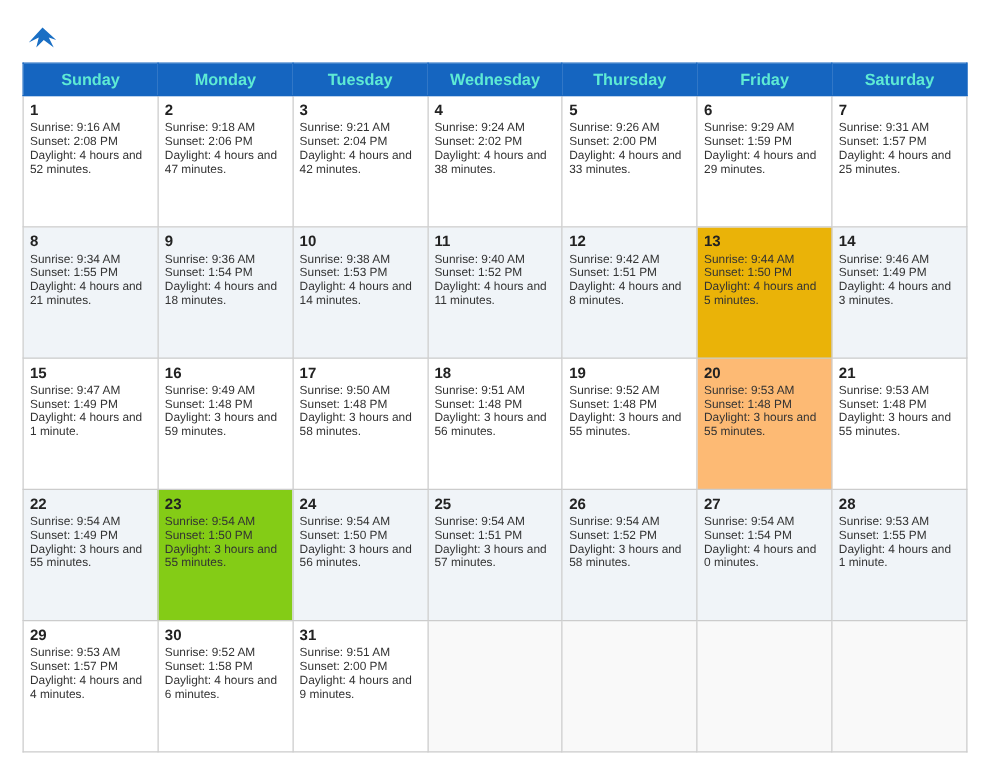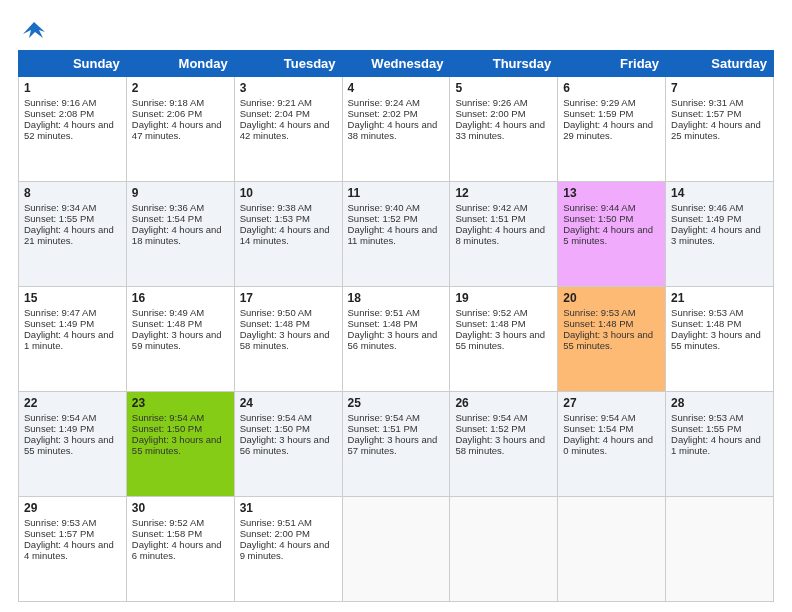--- a/index.html
+++ b/index.html
@@ -36,22 +36,22 @@
       color: #555;
     }
     .calendar {
       flex: 1;
       border-collapse: collapse;
       width: 100%;
       table-layout: fixed;
     }
     .calendar th {
       background-color: #1565c0;
-      color: #ffffff;
-      text-align: right;
+      color: #5eead4;
+      text-align: center;
       padding: 5px 6px;
       font-size: 13px;
       font-weight: bold;
       border: 1px solid #1565c0;
     }
     .calendar td {
       border: 1px solid #ccc;
       vertical-align: top;
       padding: 4px 5px;
       font-size: 9.5px;
@@ -195,21 +195,21 @@
             <div>Sunrise: 9:40 AM</div>
             <div>Sunset: 1:52 PM</div>
             <div>Daylight: 4 hours and 11 minutes.</div>
           </td>
           <td style="background: rgb(240, 244, 248);">
             <span class="day-num">12</span>
             <div>Sunrise: 9:42 AM</div>
             <div>Sunset: 1:51 PM</div>
             <div>Daylight: 4 hours and 8 minutes.</div>
           </td>
-          <td style="background: #f0abfc;">
+          <td style="background: #eab308;">
             <span class="day-num">13</span>
             <div>Sunrise: 9:44 AM</div>
             <div>Sunset: 1:50 PM</div>
             <div>Daylight: 4 hours and 5 minutes.</div>
           </td>
           <td style="background: rgb(240, 244, 248);">
             <span class="day-num">14</span>
             <div>Sunrise: 9:46 AM</div>
             <div>Sunset: 1:49 PM</div>
             <div>Daylight: 4 hours and 3 minutes.</div>

